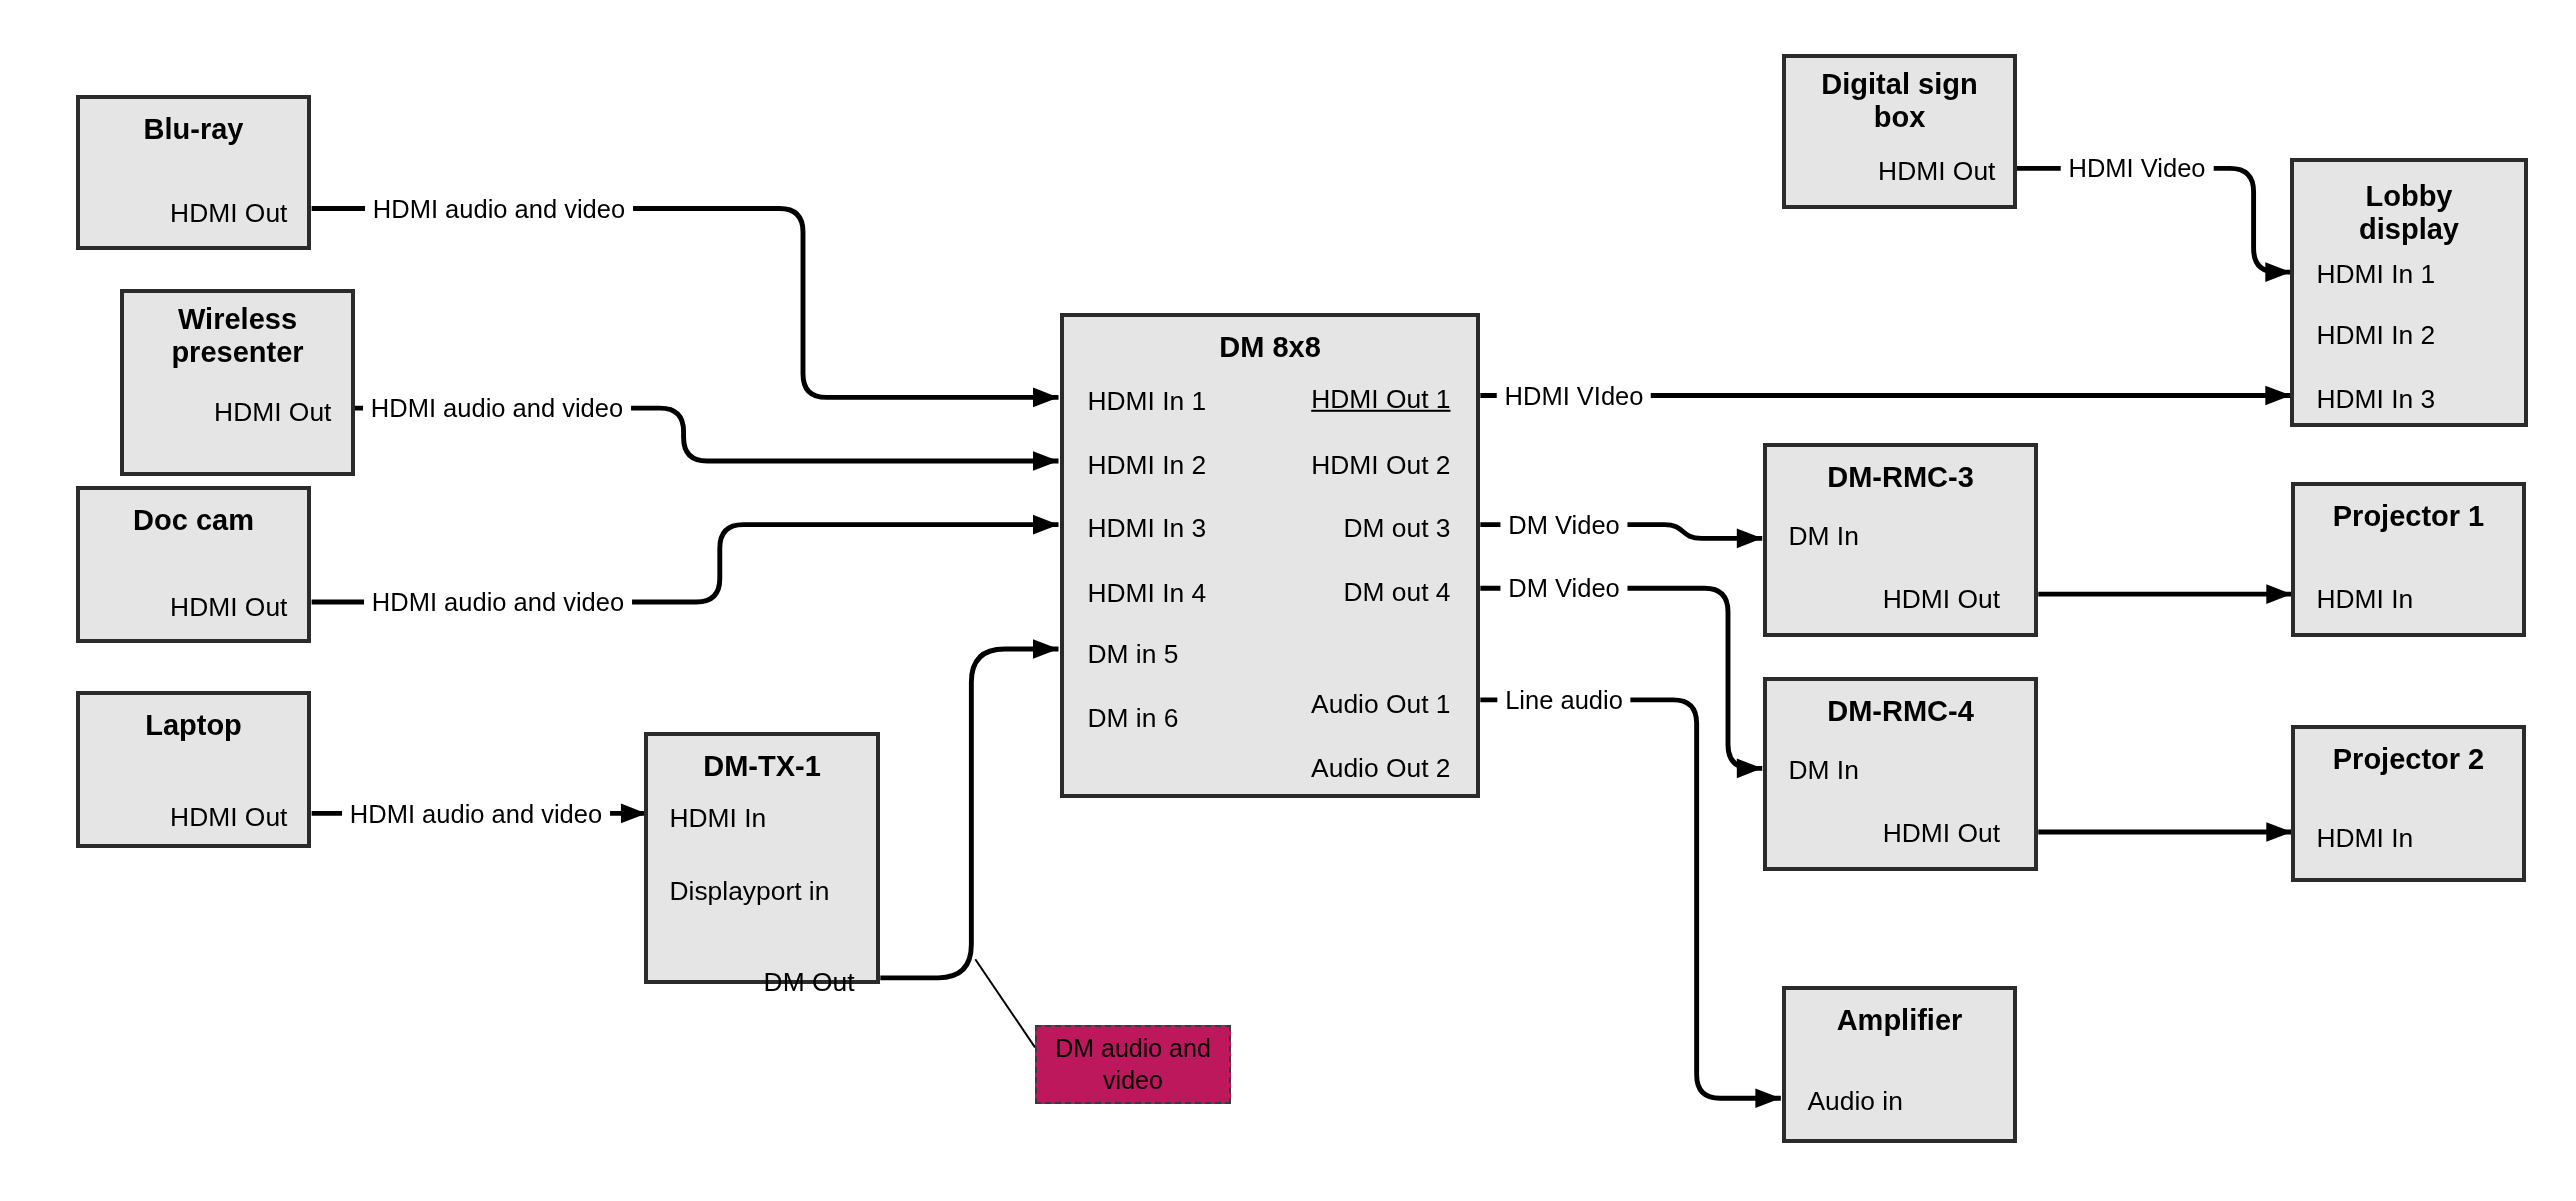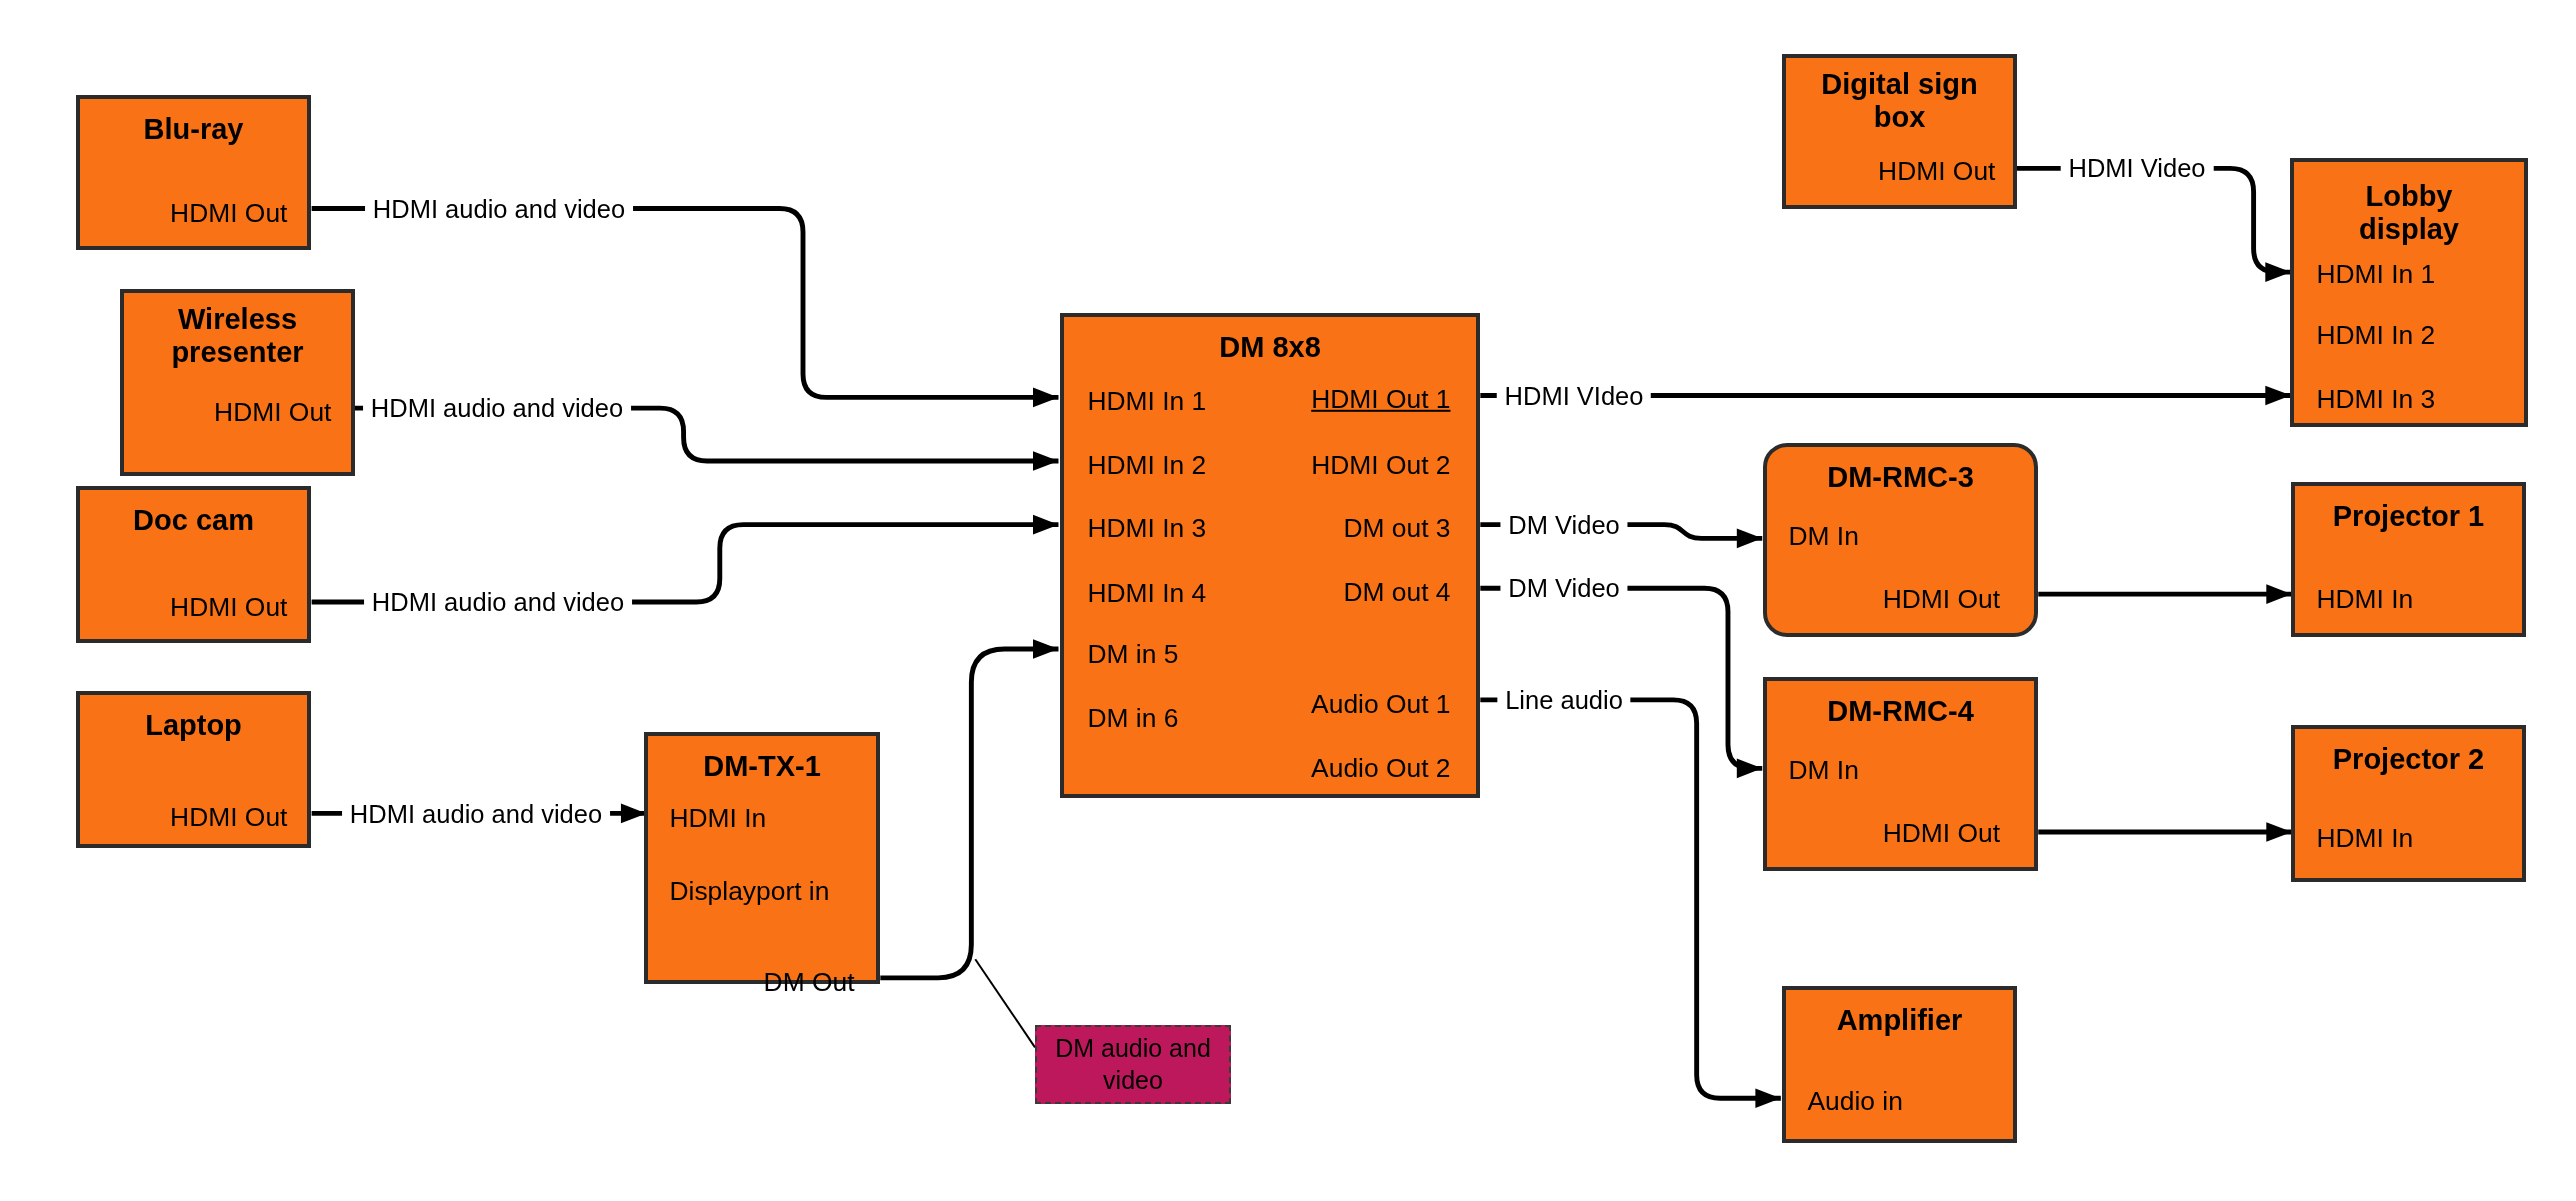--- a/index.html
+++ b/index.html
@@ -1,38 +1,38 @@
 <!DOCTYPE html>
 <html><head>
 <meta charset="utf-8">
 <style>
   html,body{margin:0;padding:0;background:#ffffff;}
   body{width:2576px;height:1201px;overflow:hidden;font-family:"Liberation Sans",sans-serif;color:#000;}
   .canvas{position:relative;width:2576px;height:1201px;background:#fff;}
   .wires{position:absolute;left:0;top:0;z-index:1;}
-  .node{position:absolute;background:#f97316;border:4.9px solid #2b2b2b;box-sizing:border-box;z-index:2;padding-left:42px;}
+  .node{position:absolute;background:#e5e5e5;border:4.9px solid #2b2b2b;box-sizing:border-box;z-index:2;padding-left:42px;}
   .node .title{position:absolute;left:0;right:0;top:13.7px;margin:0 auto;text-align:center;font-size:29px;font-weight:bold;line-height:1.15;}
   .port{position:absolute;font-size:26.4px;white-space:nowrap;transform:translateY(-50%);line-height:1;}
   .port.l{text-align:left;}
   .port.r{text-align:left;}
   .edge-label{position:absolute;z-index:3;background:#fff;font-size:25.5px;white-space:nowrap;padding:1px 7.8px;transform:translate(-50%,-50%);line-height:1.1;}
   .note{position:absolute;border:2px dashed #3a3a3a;background:#be185d;z-index:2;text-align:center;font-size:25px;display:flex;align-items:center;justify-content:center;box-sizing:border-box;padding:3.9px 9.8px;line-height:1.25;}
   
   .n-bluray{left:76px;top:95px;width:235px;height:155px;}
   .n-wireless{left:76px;top:289px;width:235px;height:187px;margin-left:44px;}
   .n-wireless .title{top:9.8px;max-width:171px;}
   .n-doccam{left:76px;top:486px;width:235px;height:157px;}
   .n-laptop{left:76px;top:691px;width:235px;height:157px;}
   .n-dmtx1{left:644px;top:732px;width:236px;height:252px;}
   .n-dm8x8{left:1060px;top:313px;width:420px;height:485px;}
   .n-digisign{left:1782px;top:54px;width:235px;height:155px;}
   .n-digisign .title{top:9.8px;max-width:181px;}
   .n-lobby{left:2290px;top:158px;width:238px;height:269px;}
   .n-lobby .title{top:17.6px;max-width:147px;}
-  .n-rmc3{left:1763px;top:443px;width:275px;height:194px;border-radius:24px;}
+  .n-rmc3{left:1763px;top:443px;width:275px;height:194px;}
   .n-proj1{left:2291px;top:482px;width:235px;height:155px;}
   .n-rmc4{left:1763px;top:677px;width:275px;height:194px;}
   .n-proj2{left:2291px;top:725px;width:235px;height:157px;}
   .n-amp{left:1782px;top:986px;width:235px;height:157px;}
   .n-note{left:1035px;top:1025px;width:196px;height:79px;}
 </style>
 </head>
 <body>
 
 <div class="canvas">

